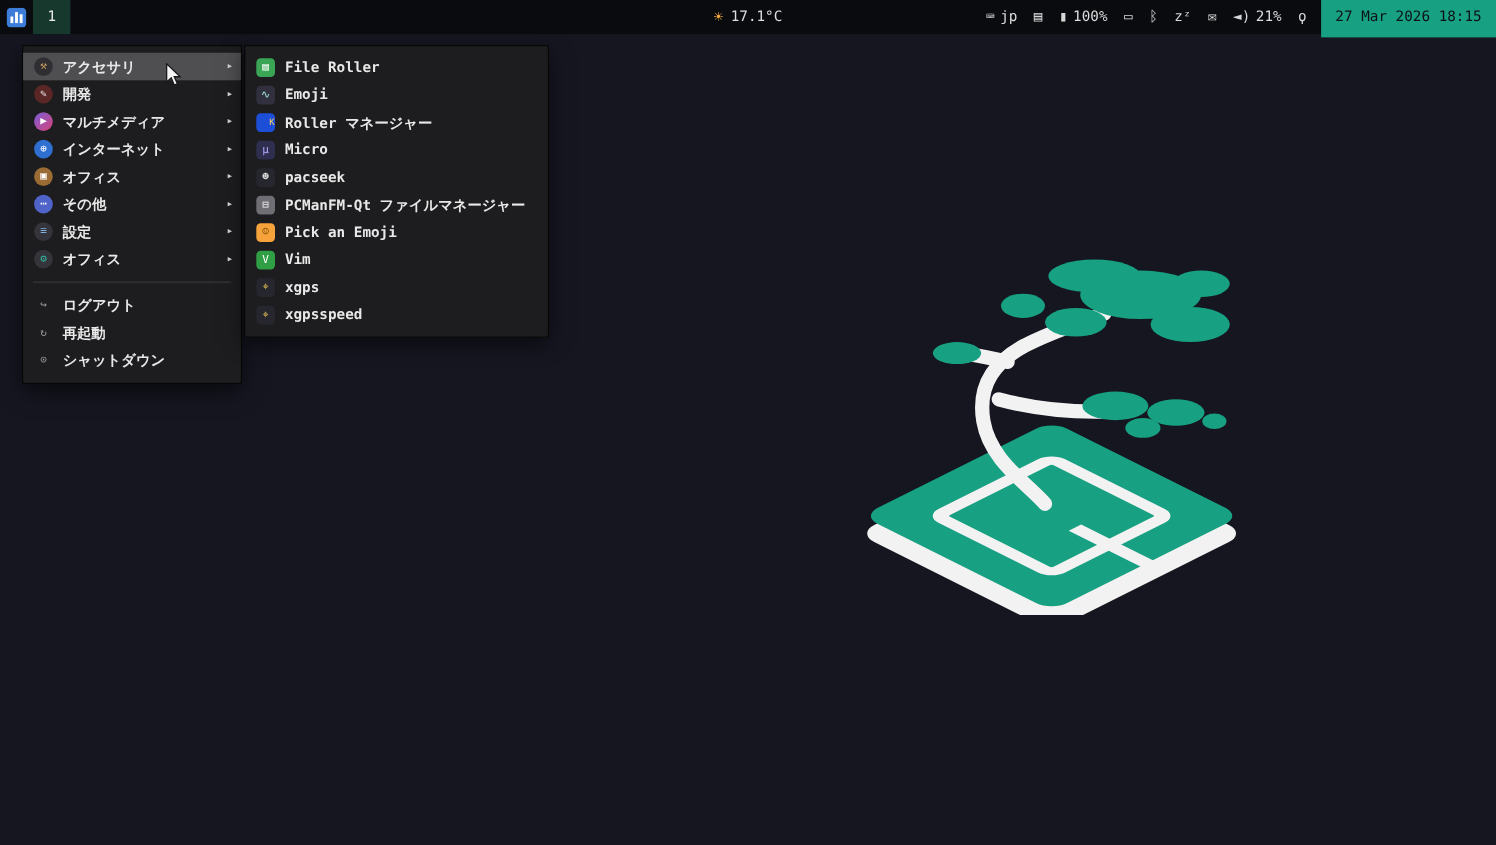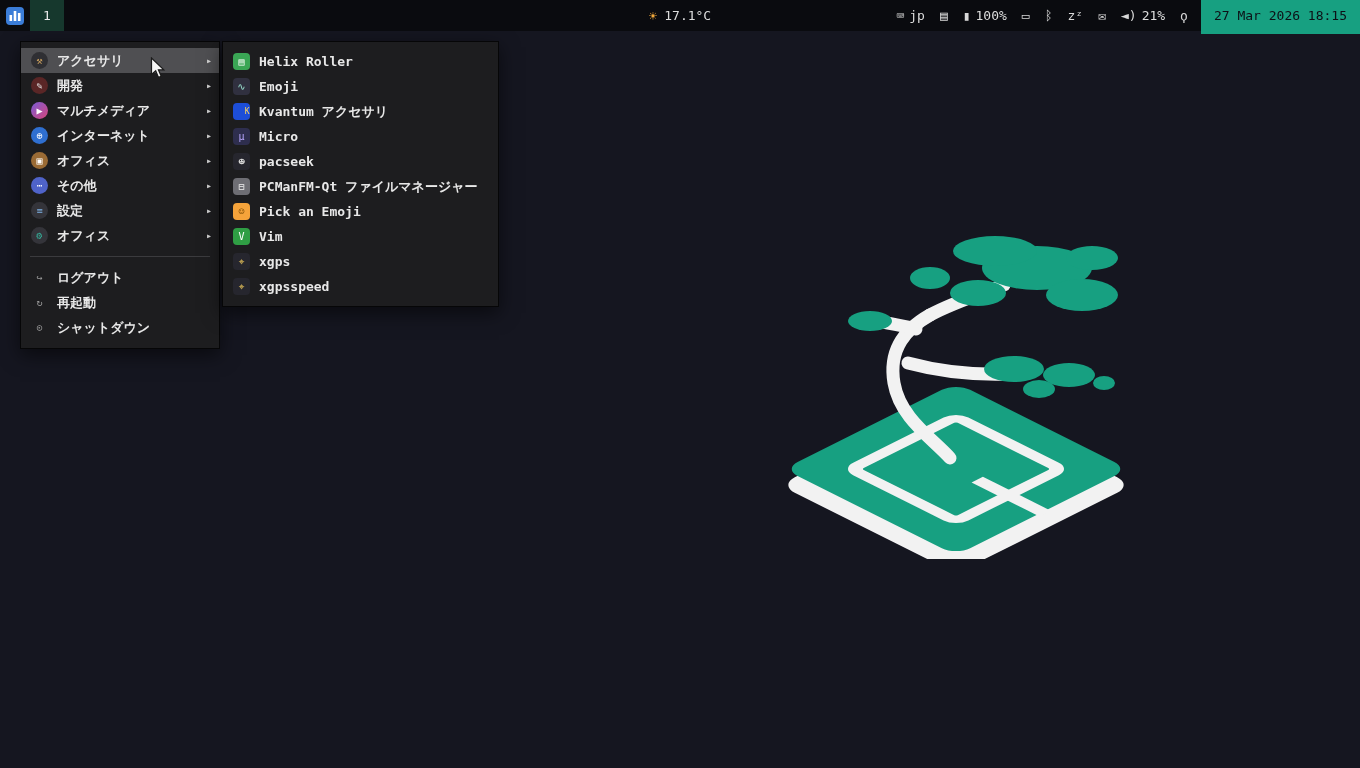--- a/index.html
+++ b/index.html
@@ -204,29 +204,29 @@
       <div class="menu-item">
         <span class="mi-icon" style="color: rgb(154, 154, 154);">⊙</span>
         <span class="mi-label">シャットダウン</span>
       </div>
     </div>
 </nav>
 
 <nav class="submenu" id="submenu">
     <div class="menu-item">
       <span class="mi-icon" style="background: rgb(58, 166, 85); color: rgb(255, 255, 255);">▤</span>
-      <span class="mi-label">Helix Roller</span>
+      <span class="mi-label">File Roller</span>
     </div>
     <div class="menu-item">
       <span class="mi-icon" style="background: rgb(48, 48, 63); color: rgb(155, 227, 208);">∿</span>
       <span class="mi-label">Emoji</span>
     </div>
     <div class="menu-item">
       <span class="mi-icon" style="background: #1d4ed8; color: rgb(255, 215, 95); font-size: 8px; padding-left: 16px;">Kv</span>
-      <span class="mi-label">Kvantum アクセサリ</span>
+      <span class="mi-label">Roller マネージャー</span>
     </div>
     <div class="menu-item">
       <span class="mi-icon" style="background: rgb(46, 46, 78); color: rgb(185, 167, 255);">μ</span>
       <span class="mi-label">Micro</span>
     </div>
     <div class="menu-item">
       <span class="mi-icon" style="background: rgb(38, 38, 46); color: rgb(216, 216, 216);">☻</span>
       <span class="mi-label">pacseek</span>
     </div>
     <div class="menu-item">

